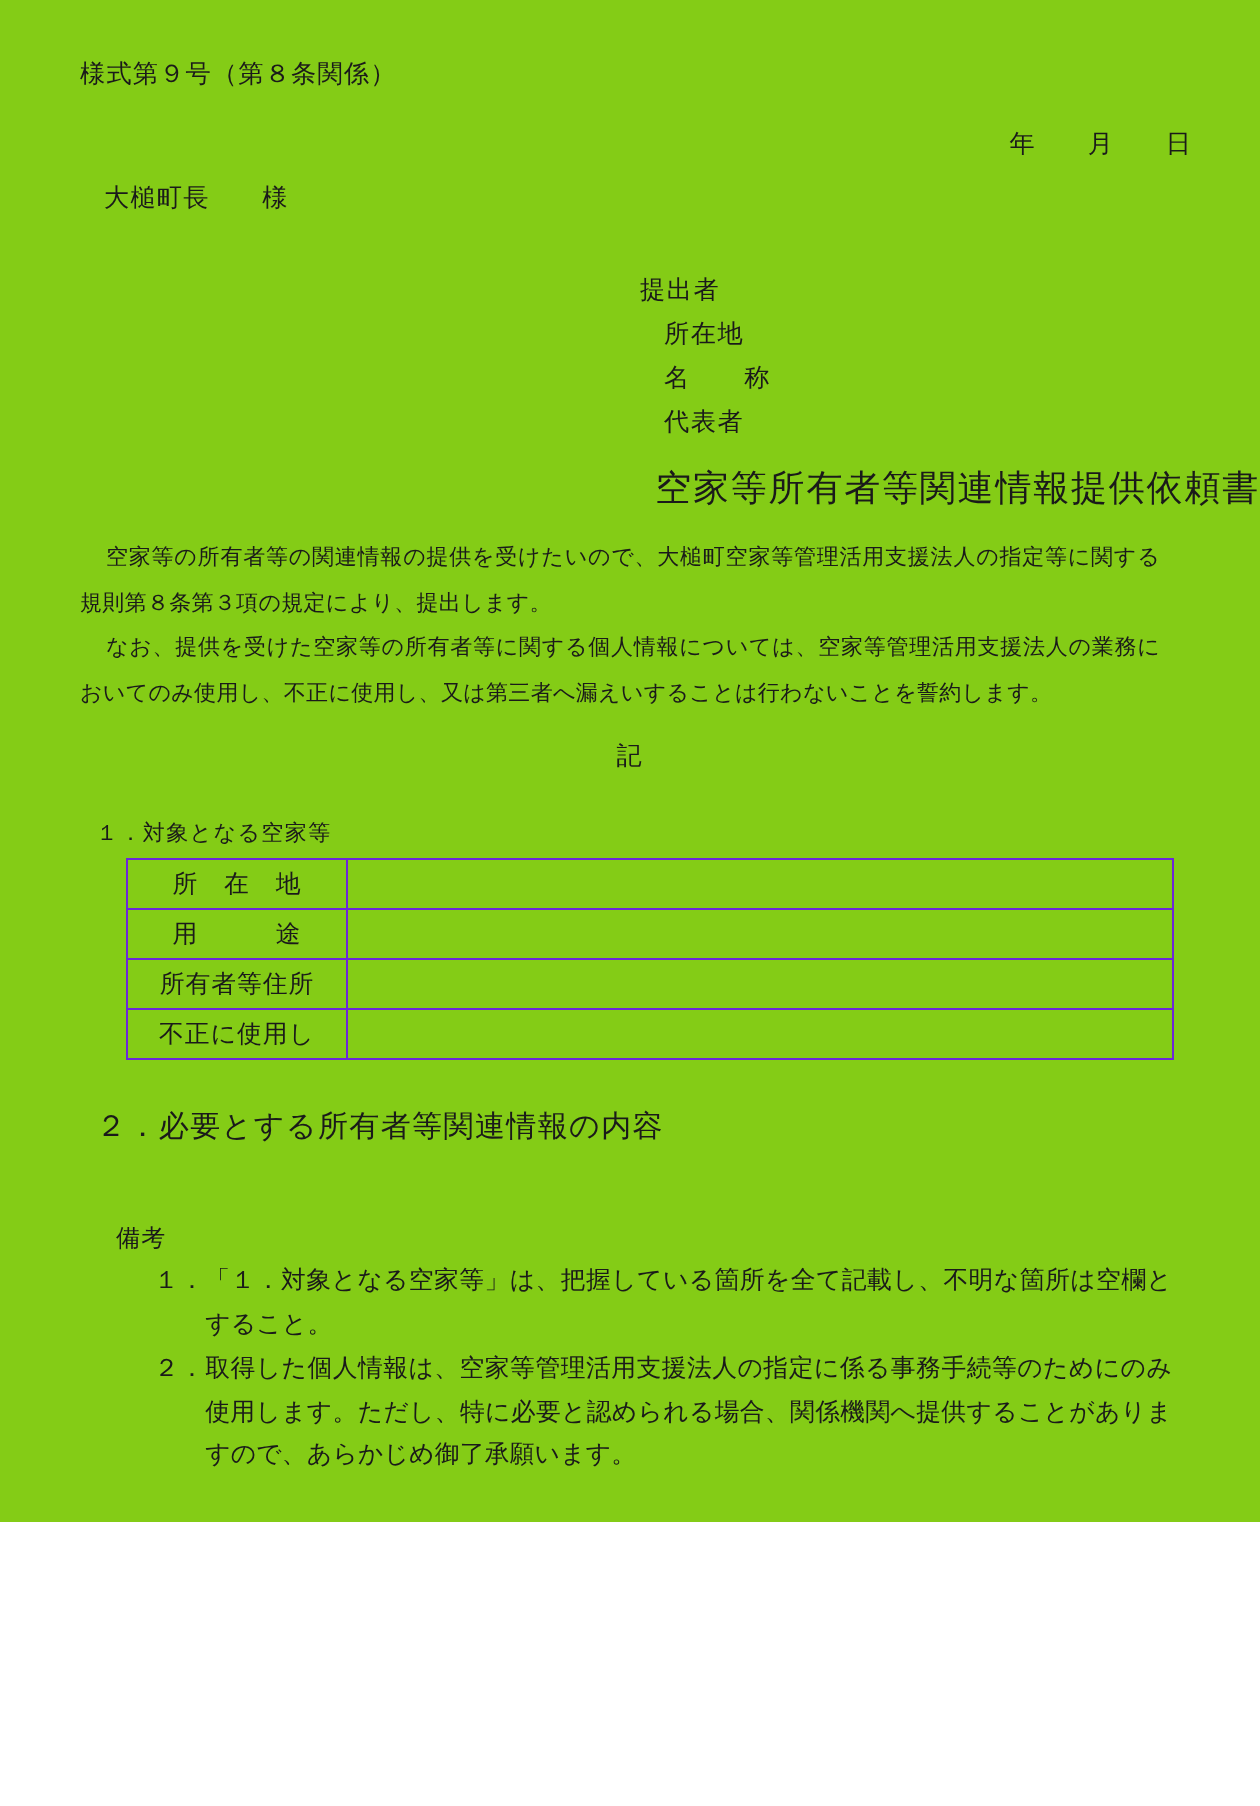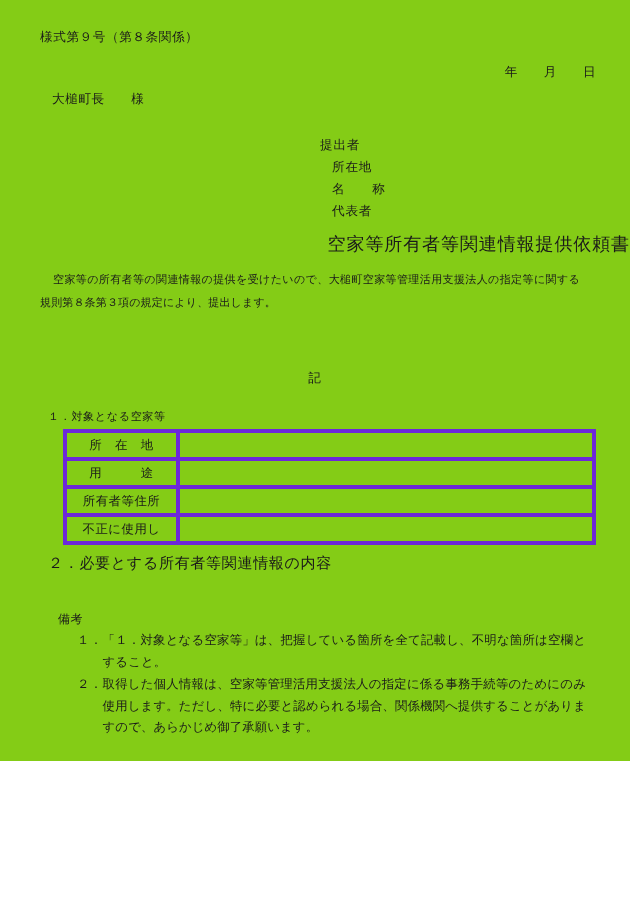--- a/index.html
+++ b/index.html
@@ -125,21 +125,21 @@
     left: 63px;
     top: 429px;
     width: 499px;
   }
   table.aki-table {
     border-collapse: collapse;
     width: 499px;
     table-layout: fixed;
   }
   table.aki-table td {
-    border: 4px solid #6d28d9;
+    border: 1px solid #6d28d9;
     height: 24px;
     font-size: 12.4px;
     padding: 0 6px;
     letter-spacing: 0.5px;
     white-space: pre;
     vertical-align: middle;
   }
   table.aki-table td.label {
     width: 97px;
     text-align: center;
@@ -206,20 +206,21 @@
       <div class="row">提出者</div>
       <div class="row indent">所在地</div>
       <div class="row indent">名　　称</div>
       <div class="row indent">代表者</div>
     </div>
 
     <div class="doc-title">空家等所有者等関連情報提供依頼書</div>
 
     <div class="body-block">
       <p>空家等の所有者等の関連情報の提供を受けたいので、大槌町空家等管理活用支援法人の指定等に関する規則第８条第３項の規定により、提出します。</p>
+      <p>なお、提供を受けた空家等の所有者等に関する個人情報については、空家等管理活用支援法人の業務においてのみ使用し、不正に使用し、又は第三者へ漏えいすることは行わないことを誓約します。</p>
     </div>
 
     <div class="ki">記</div>
 
     <div class="section-1-heading">１．対象となる空家等</div>
 
     <div class="table-wrap">
       <table class="aki-table">
         <tbody>
           <tr>

